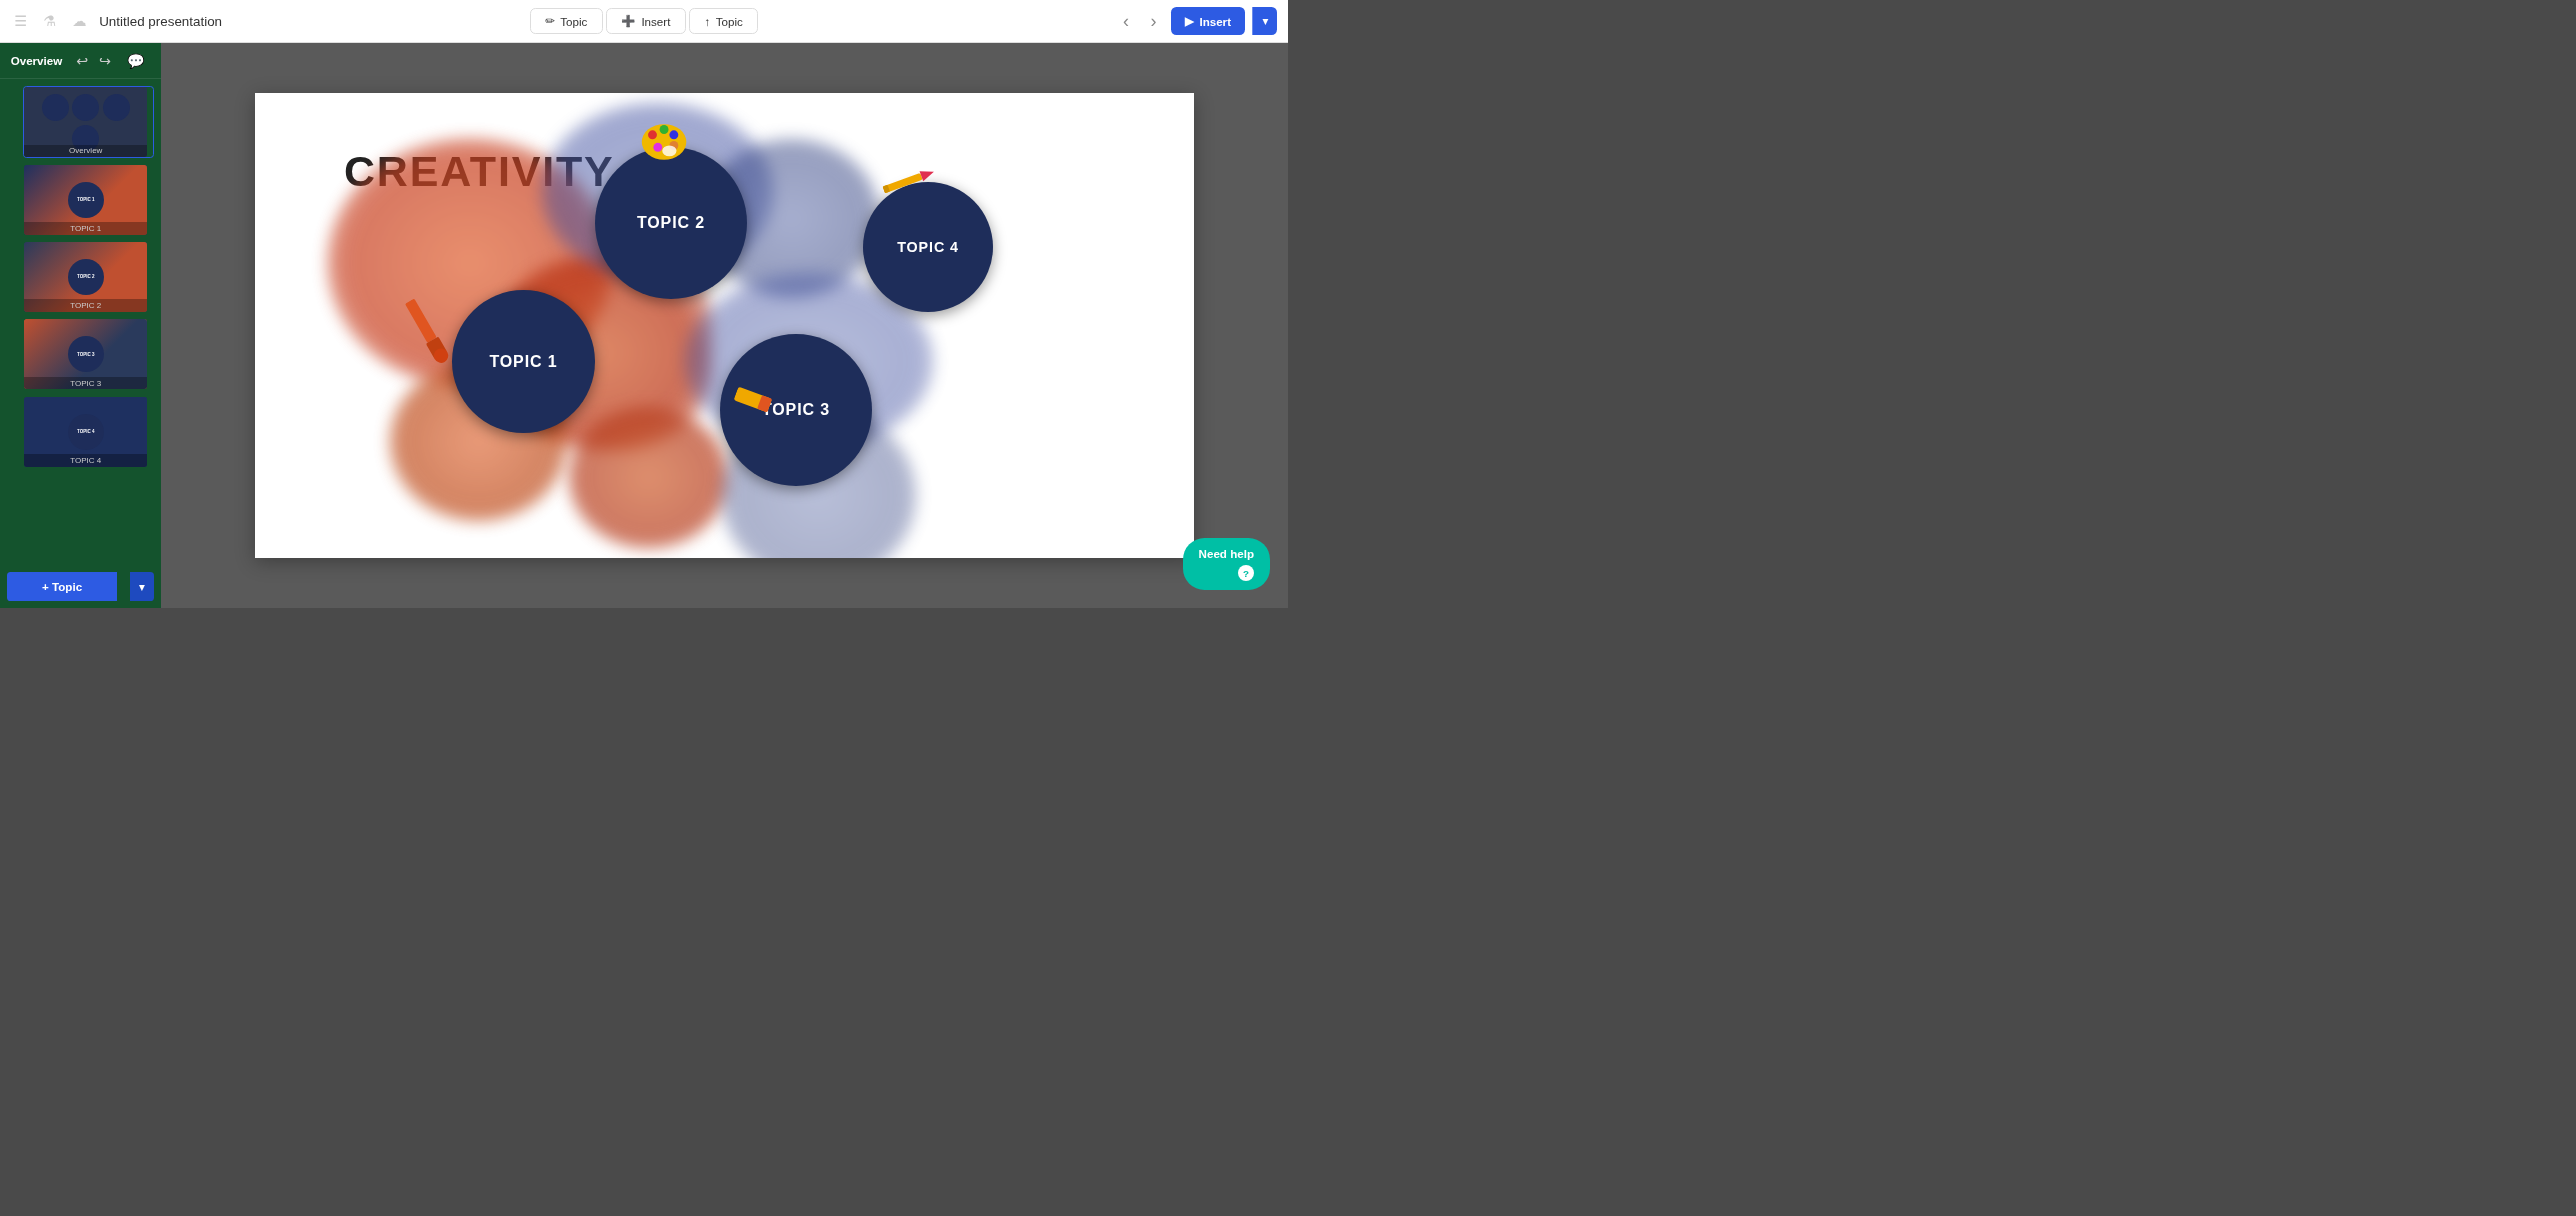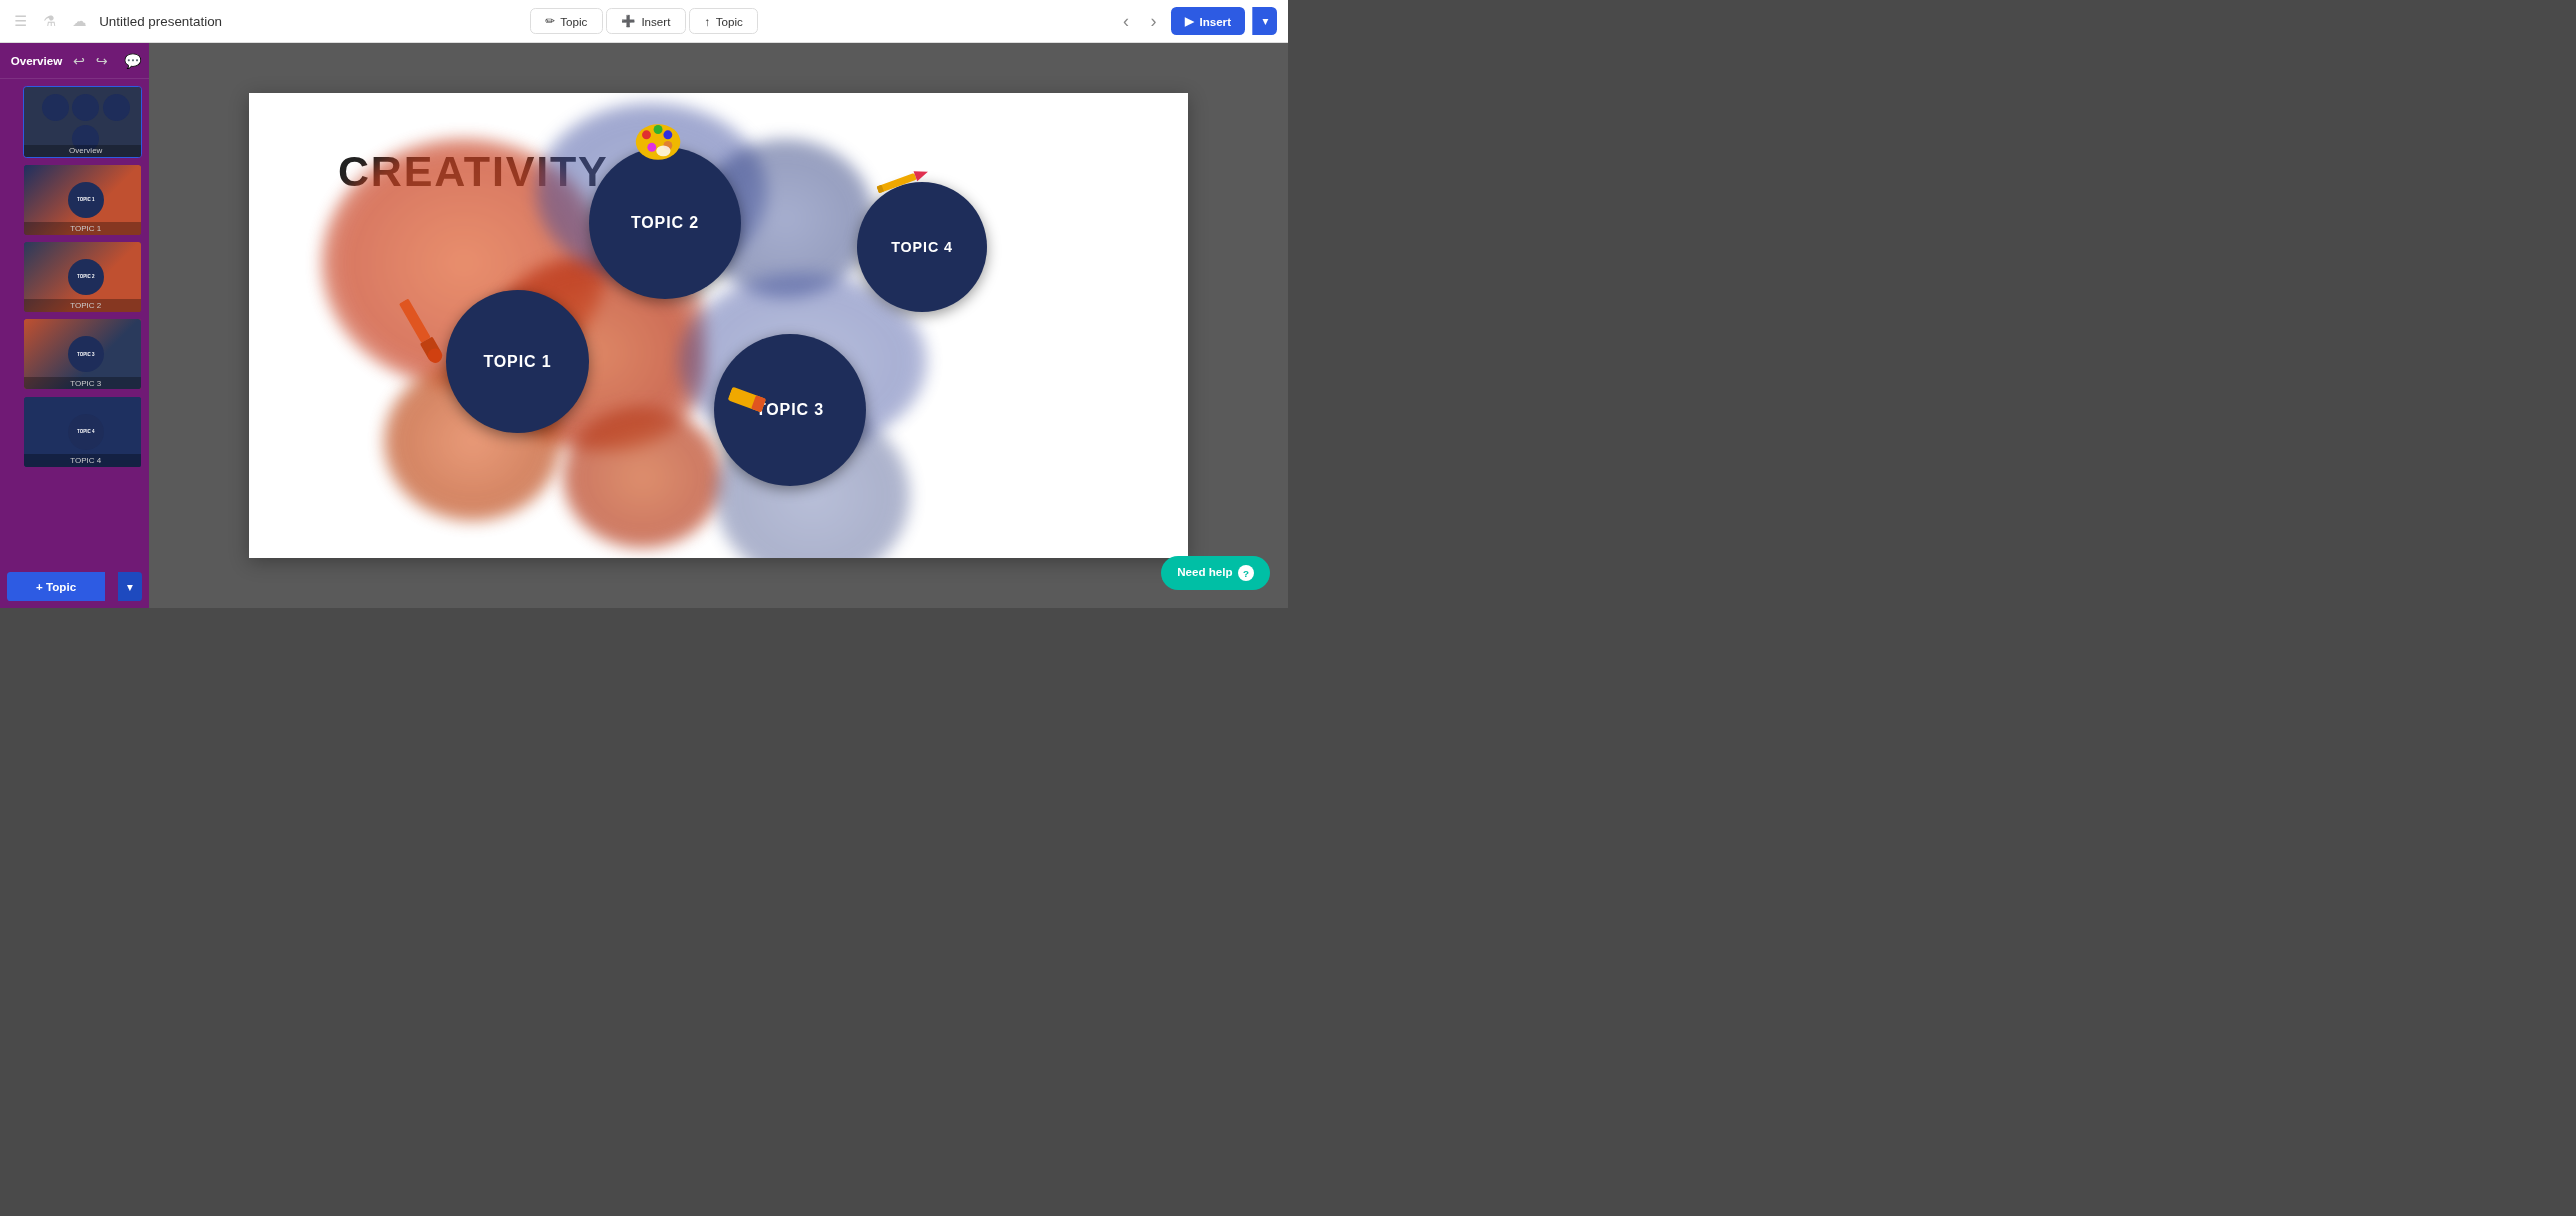--- a/index.html
+++ b/index.html
@@ -34,22 +34,22 @@
     .present-dropdown {
       background: #2d5be3; color: #fff; border: none; border-radius: 0 5.4px 5.4px 0;
       padding: 7.2px 9px; cursor: pointer; font-size: 11.6px; border-left: 0.9px solid rgba(255,255,255,0.3);
     }
 
     
     .main { display: flex; flex: 1; overflow: hidden; }
 
     
     .sidebar {
-      width: 149px;
-      background: #701a75;
+      width: 161px;
+      background: #14532d;
       display: flex;
       flex-direction: column;
       flex-shrink: 0;
     }
     .sidebar-top {
       height: 36px;
       display: flex;
       align-items: center;
       padding: 0 10.7px;
       gap: 7.2px;
@@ -221,22 +221,23 @@
       right: 18px;
       background: #00bfa5;
       color: #fff;
       border: none;
       border-radius: 21.5px;
       padding: 9px 16px;
       cursor: pointer;
       font-size: 11.6px;
       font-weight: 600;
       display: flex;
-      align-items: flex-start;
+      align-items: flex-end;
       gap: 5.4px;
+      flex-direction: column;
     }
   </style>
 </head>
 <body>
 
 <div class="topbar">
   <div class="topbar-left">
     <button class="tool-btn">☰</button>
     <button class="tool-btn">⚗</button>
     <button class="tool-btn">☁</button>

